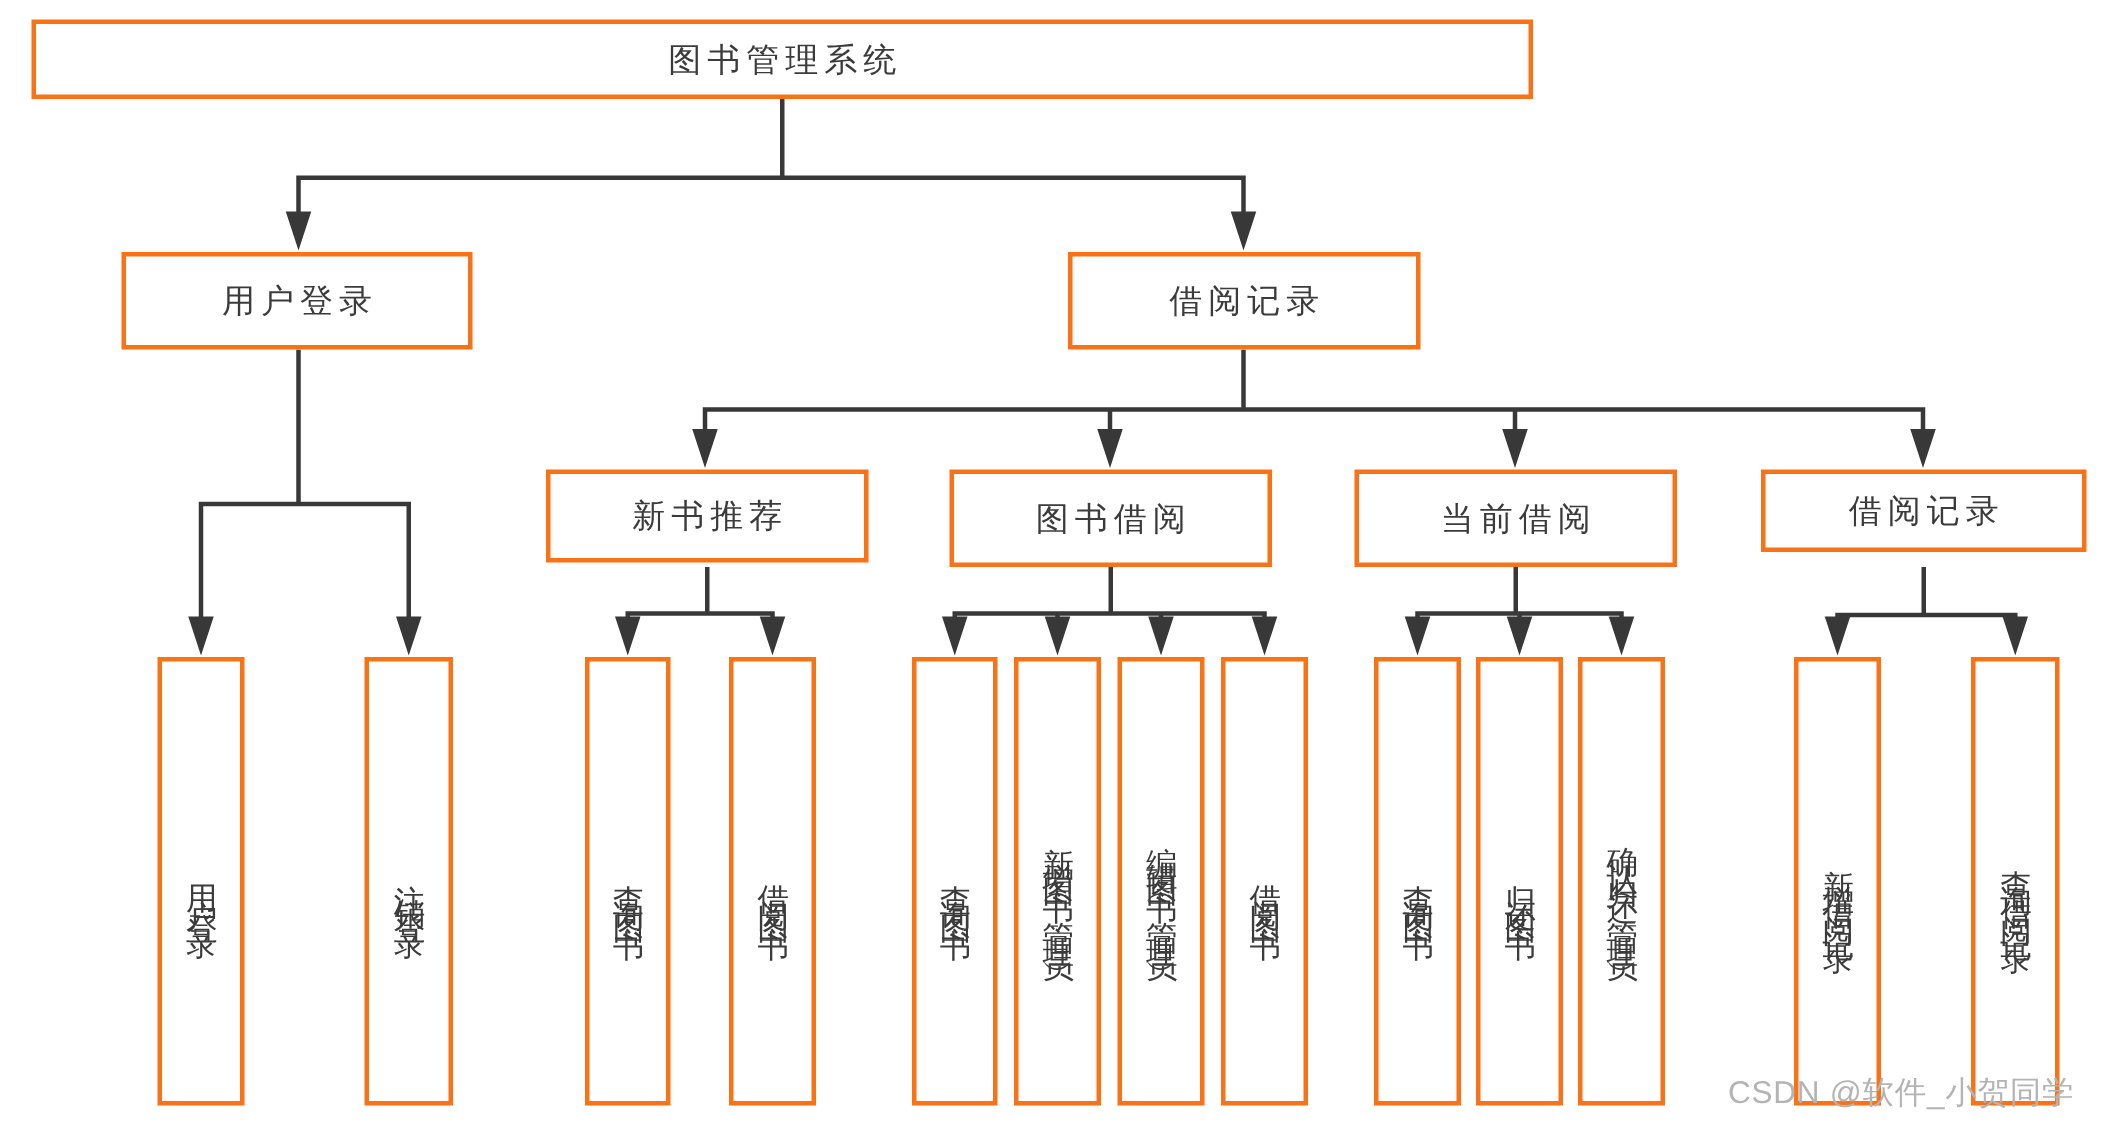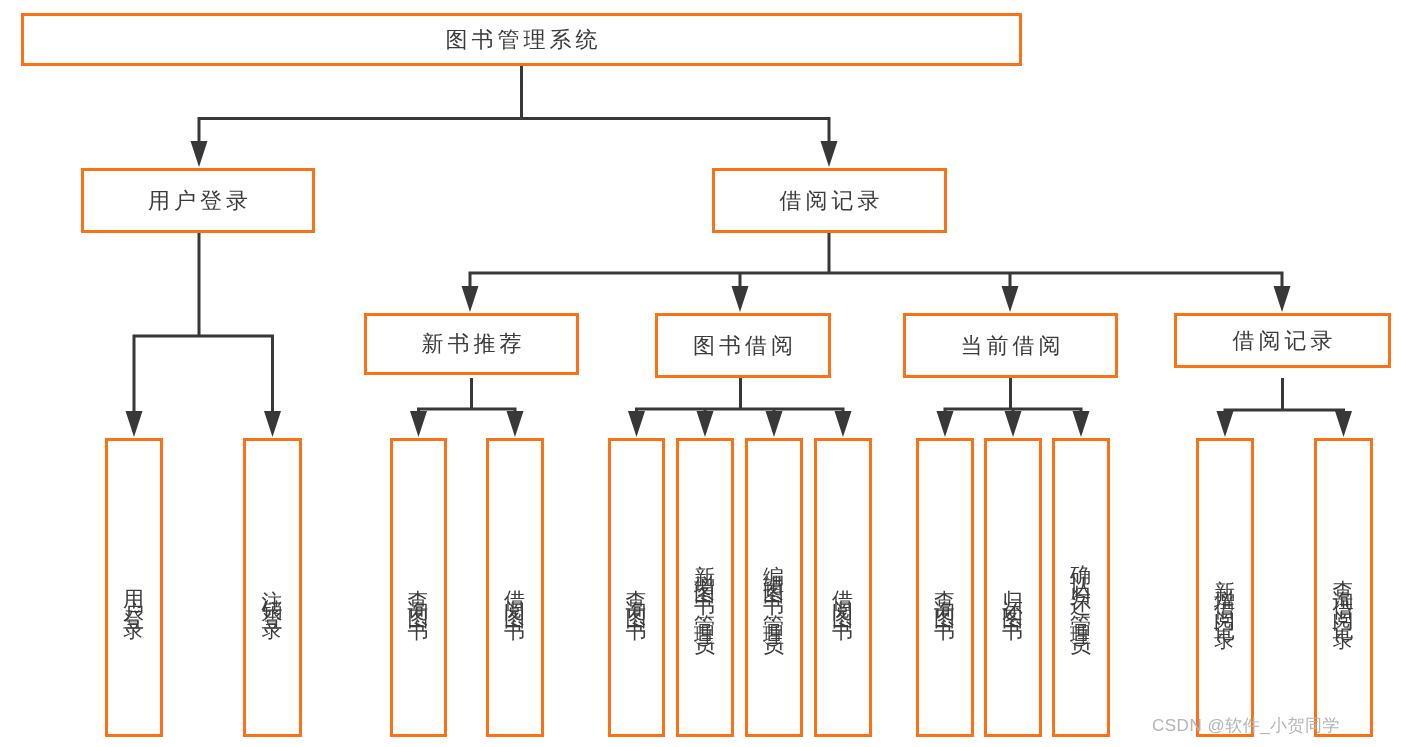--- a/index.html
+++ b/index.html
@@ -43,21 +43,21 @@
     font-size: 21px;
     line-height: 1;
     letter-spacing: 10px;
     margin-bottom: -10px;
   }
   .watermark {
     position: absolute;
     left: 1152px;
     top: 714px;
     z-index: 3;
-    font-size: 17px;
+    font-size: 21px;
     color: #b4b4b4;
     letter-spacing: 0.5px;
     white-space: nowrap;
   }
 </style>
 </head>
 <body>
 
 <div class="canvas">
 
@@ -129,21 +129,21 @@
   <div class="node h" style="left:81px;top:168px;width:234px;height:65px">
     <span>用户登录</span>
   </div>
   <div class="node h" style="left:712px;top:168px;width:235px;height:65px">
     <span>借阅记录</span>
   </div>
 
   <div class="node h" style="left:364px;top:313px;width:215px;height:62px">
     <span>新书推荐</span>
   </div>
-  <div class="node h" style="left:655px;top:313px;width:176px;height:65px">
+  <div class="node h" style="left:633px;top:313px;width:215px;height:65px">
     <span>图书借阅</span>
   </div>
   <div class="node h" style="left:903px;top:313px;width:215px;height:65px">
     <span>当前借阅</span>
   </div>
   <div class="node h" style="left:1174px;top:313px;width:217px;height:55px">
     <span>借阅记录</span>
   </div>
 
   <div class="node v" style="left:105px;top:438px;width:58px;height:299px">

